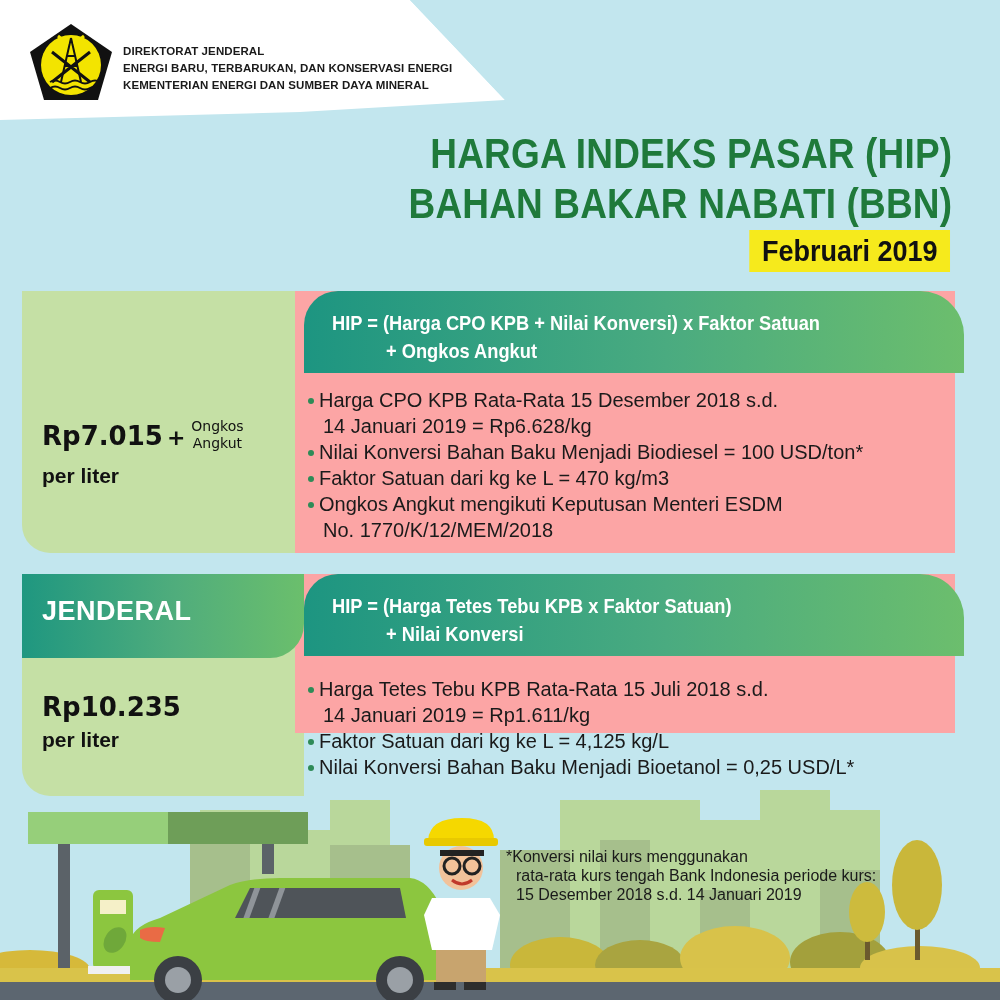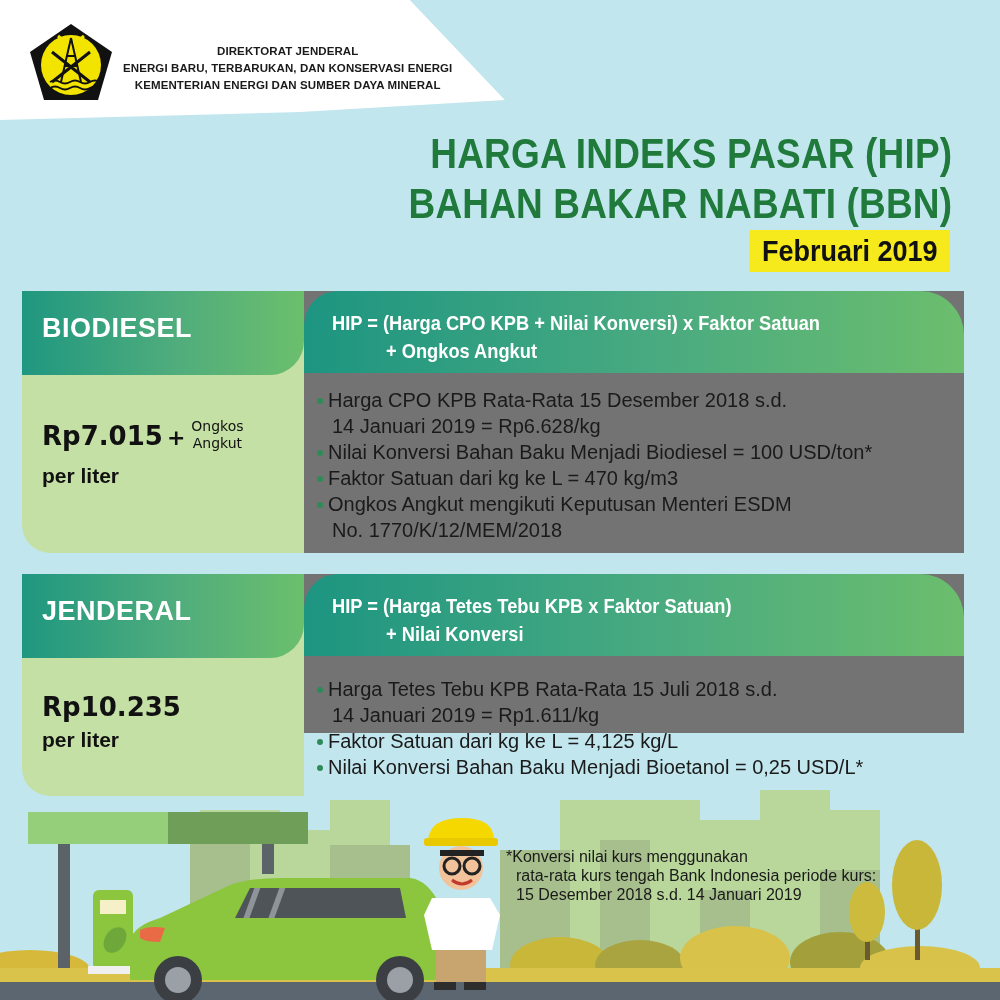--- a/index.html
+++ b/index.html
@@ -3,33 +3,33 @@
 <meta charset="utf-8">
 <style>
   * { box-sizing: border-box; margin: 0; padding: 0; }
   html, body { width: 1000px; height: 1000px; overflow: hidden; }
   body { position: relative; background: #c2e6ee; font-family: "Liberation Sans", sans-serif; }
 
   .white-wedge { position: absolute; left: 0; top: 0; width: 1000px; height: 120px; }
   .white-wedge svg { display: block; }
 
   .logo { position: absolute; left: 28px; top: 22px; width: 86px; height: 80px; }
-  .org { position: absolute; left: 123px; top: 43px; font-family: "Liberation Sans", sans-serif; font-weight: 700; font-size: 11.5px; line-height: 17px; color: #1a1a1a; letter-spacing: 0.1px; text-align: center; }
+  .org { position: absolute; left: 123px; top: 43px; font-family: "Liberation Sans", sans-serif; font-weight: 700; font-size: 11.5px; line-height: 17px; color: #1a1a1a; letter-spacing: 0.1px; }
 
   .title { position: absolute; right: 48px; top: 128px; text-align: right; color: #1f7a3b; font-family: "Liberation Sans", sans-serif; font-weight: 900; font-size: 43px; line-height: 50px; letter-spacing: 0.2px; transform: scaleX(0.86); transform-origin: right top; }
   .period { position: absolute; right: 50px; top: 230px; background: #f6ea1c; padding: 4px 14px; font-weight: 700; font-size: 30px; color: #111; line-height: 34px; transform: scaleX(0.9); transform-origin: right top; }
 
   .card { position: absolute; left: 22px; width: 942px; }
   .card .left-head { position: absolute; left: 0; top: 0; width: 282px; height: 84px; border-radius: 0 0 34px 0; background: linear-gradient(90deg, #1f9780 0%, #50ad7c 55%, #6bbf6c 100%); z-index: 2; }
   .card .left-head span { position: absolute; left: 20px; top: 22px; color: #fff; font-weight: 900; font-size: 27px; letter-spacing: 0.5px; }
   .card .left-body { position: absolute; left: 0; top: 0; width: 282px; background: #c5e0a5; border-radius: 0 0 0 28px; }
   .card .right-head { position: absolute; left: 282px; top: 0; width: 660px; height: 82px; border-radius: 34px 44px 0 0; background: linear-gradient(90deg, #1d9581 0%, #4aab80 55%, #6cbe6d 100%); z-index: 2; text-decoration: underline; }
   .card .right-head .formula { position: absolute; left: 28px; top: 18px; color: #fff; font-weight: 700; font-size: 21px; line-height: 28px; transform: scaleX(0.87); transform-origin: left top; white-space: nowrap; }
   .card .right-head .formula .l2 { display: block; padding-left: 62px; }
-  .card .right-body { position: absolute; left: 282px; top: 0; width: 660px; background: #737373; }
+  .card .right-body { position: absolute; left: 273px; top: 0; width: 660px; background: #fca5a5; }
   .bullets { position: absolute; left: 10px; top: 96px; font-family: "Liberation Sans", sans-serif; font-size: 20px; line-height: 26px; color: #1a1a1a; }
   .bullets li { list-style: none; position: relative; padding-left: 14px; white-space: nowrap; }
   .bullets li::before { content: ""; position: absolute; left: 3px; top: 11px; width: 6px; height: 6px; border-radius: 50%; background: #2e8b57; }
   .bullets li .cont { display: block; padding-left: 4px; }
 
   .price { position: absolute; left: 20px; color: #111; }
   .price .amount { font-family: "DejaVu Sans", sans-serif; font-weight: 700; font-size: 26px; }
   .price .plus { font-family: "DejaVu Sans", sans-serif; font-weight: 700; font-size: 22px; margin-left: 4px; }
   .price .extra { display: inline-block; vertical-align: middle; font-family: "DejaVu Sans", sans-serif; font-weight: 400; font-size: 14px; line-height: 17px; text-align: center; margin-left: 6px; position: relative; top: -6px; }
   .price .unit { display: block; font-weight: 700; font-size: 21px; margin-top: 6px; }
@@ -83,23 +83,20 @@
         <span class="cont">14 Januari 2019   = Rp6.628/kg</span>
       </li>
       <li><span>Nilai Konversi Bahan Baku Menjadi Biodiesel = 100 USD/ton*</span></li>
       <li><span>Faktor Satuan dari kg ke L = 470 kg/m3</span></li>
       <li>
         <span>Ongkos Angkut mengikuti Keputusan Menteri ESDM</span>
         <span class="cont">No. 1770/K/12/MEM/2018</span>
       </li>
     </ul>
   </div>
-  <div class="left-head">
-    <span>BIODIESEL</span>
-  </div>
   <div class="right-head">
     <div class="formula">
       <span>HIP = (Harga CPO KPB + Nilai Konversi) x Faktor Satuan</span>
       <span class="l2">+ Ongkos Angkut</span>
     </div>
   </div>
   <div class="price" style="top:130px;">
     <span class="amount">Rp7.015</span><span class="plus">+</span><span class="extra"><span>Ongkos</span><br><span>Angkut</span></span>
     <span class="unit">per liter</span>
   </div>

